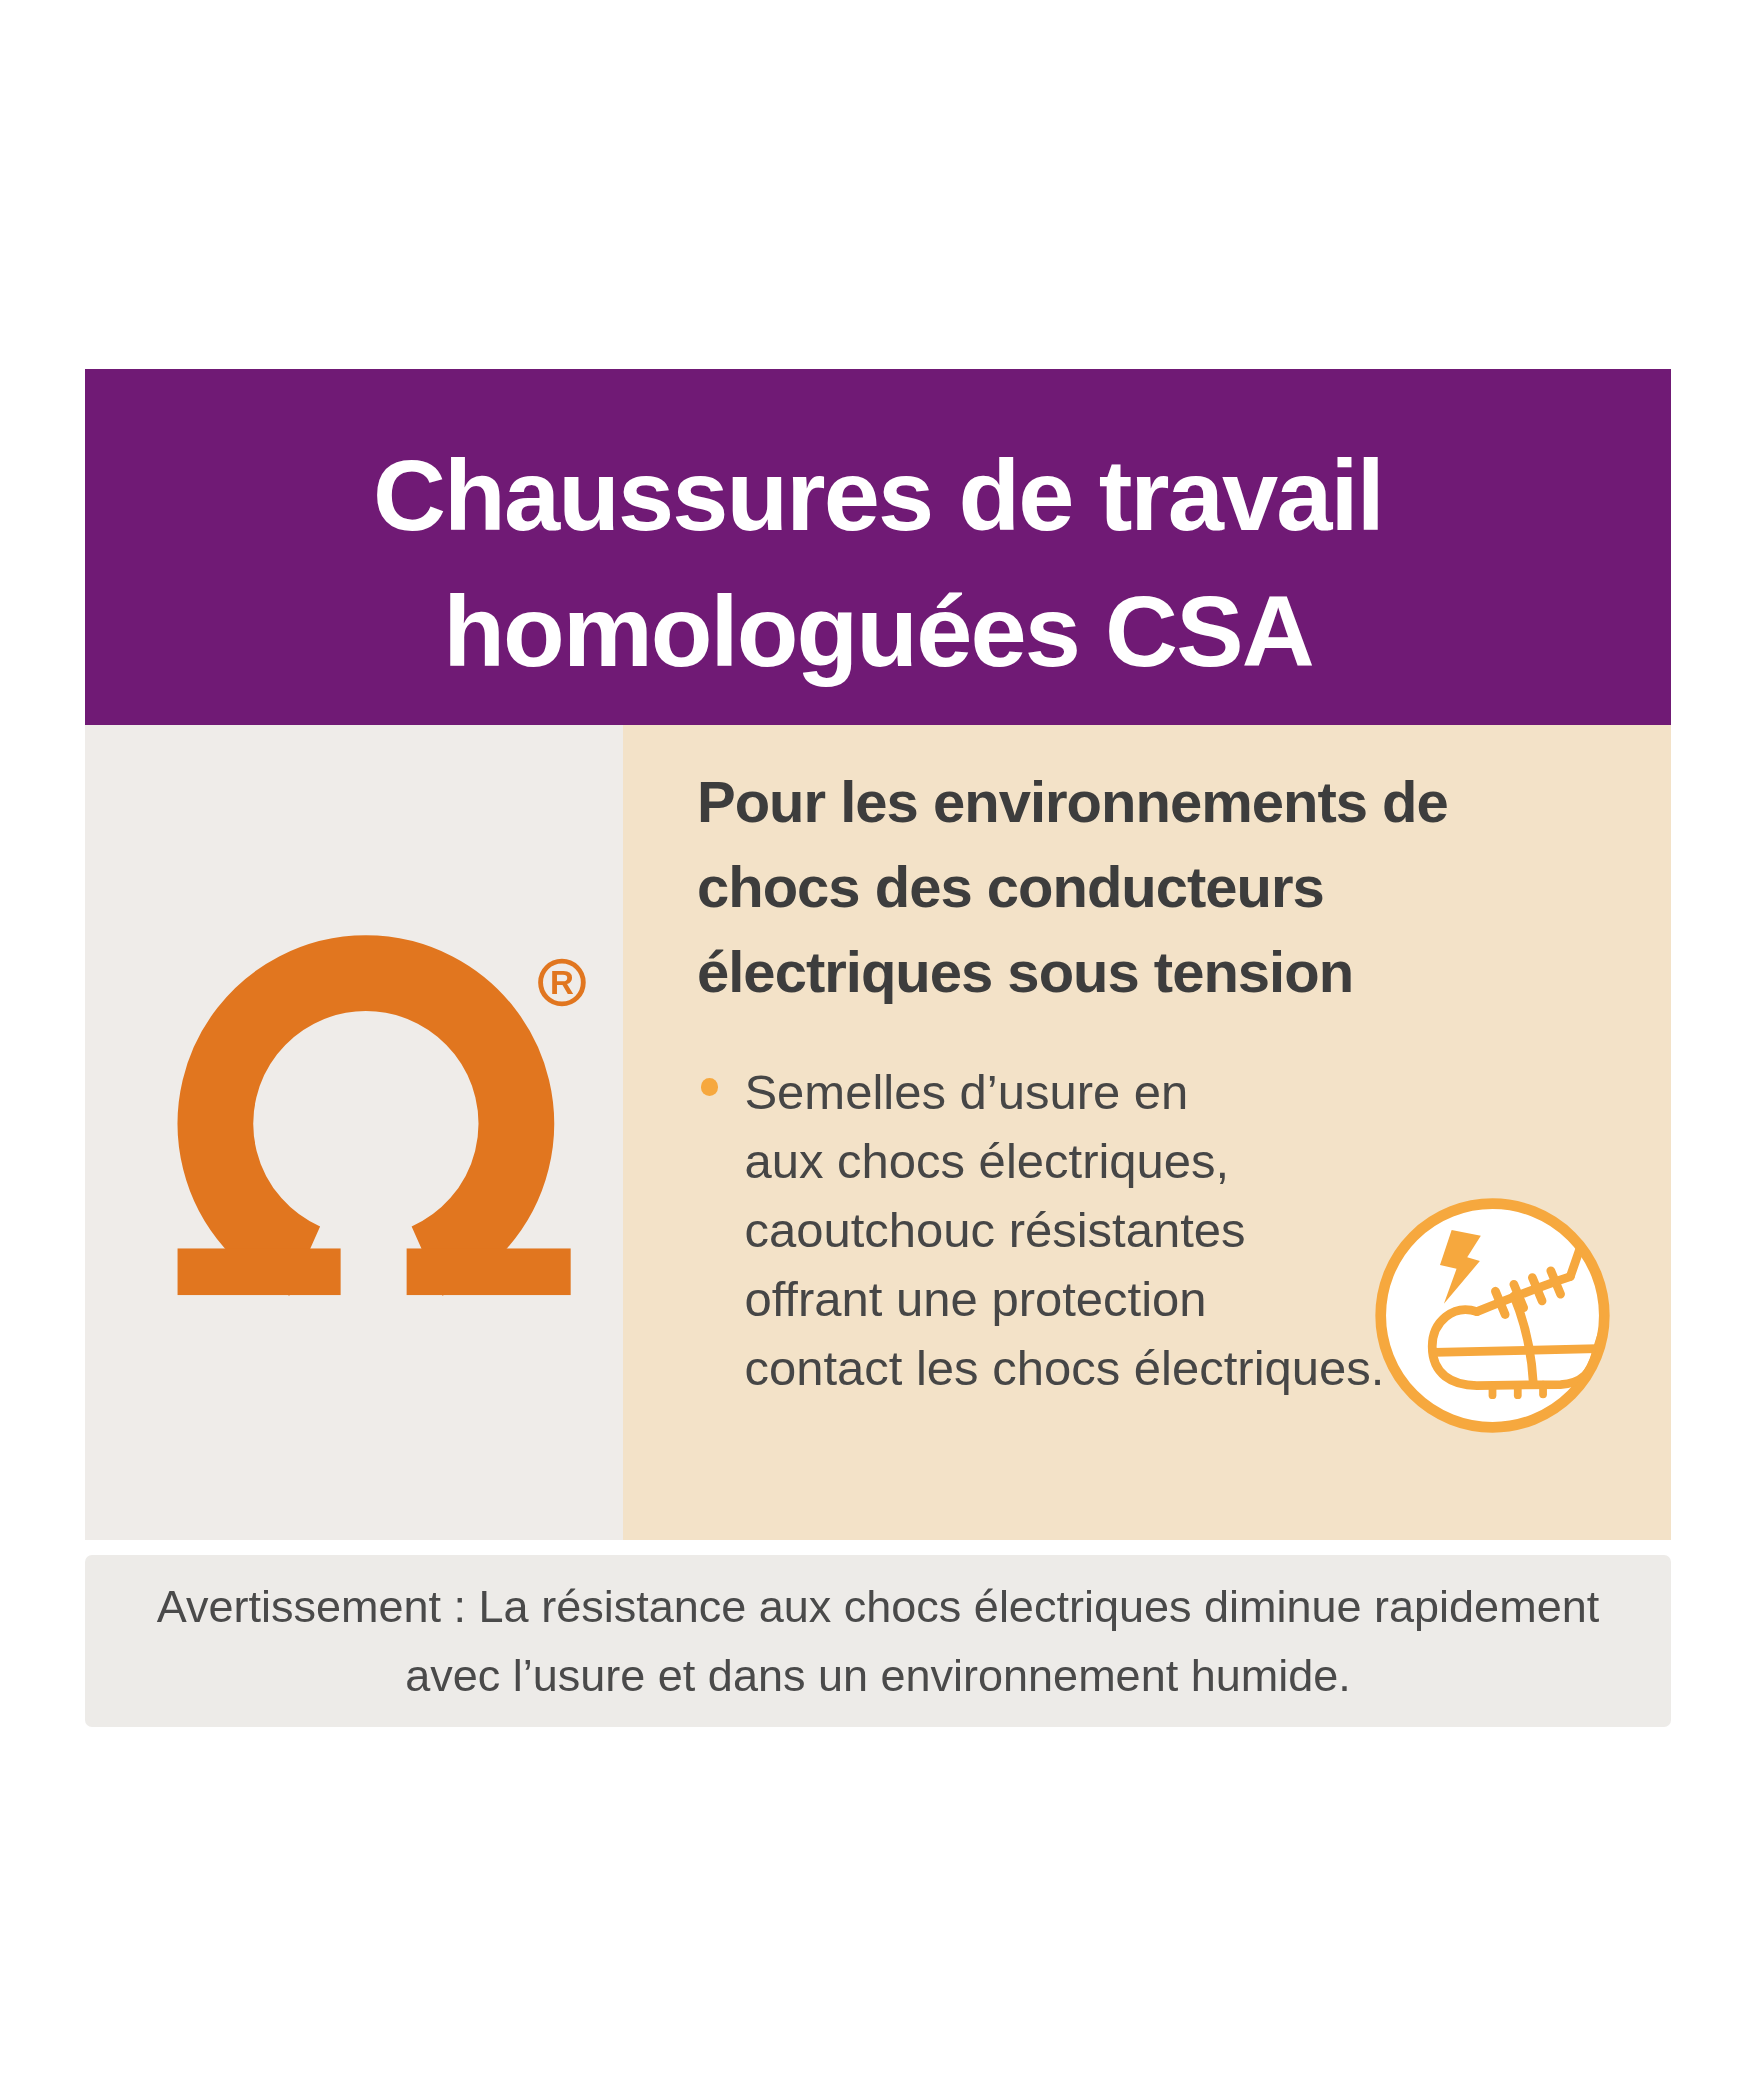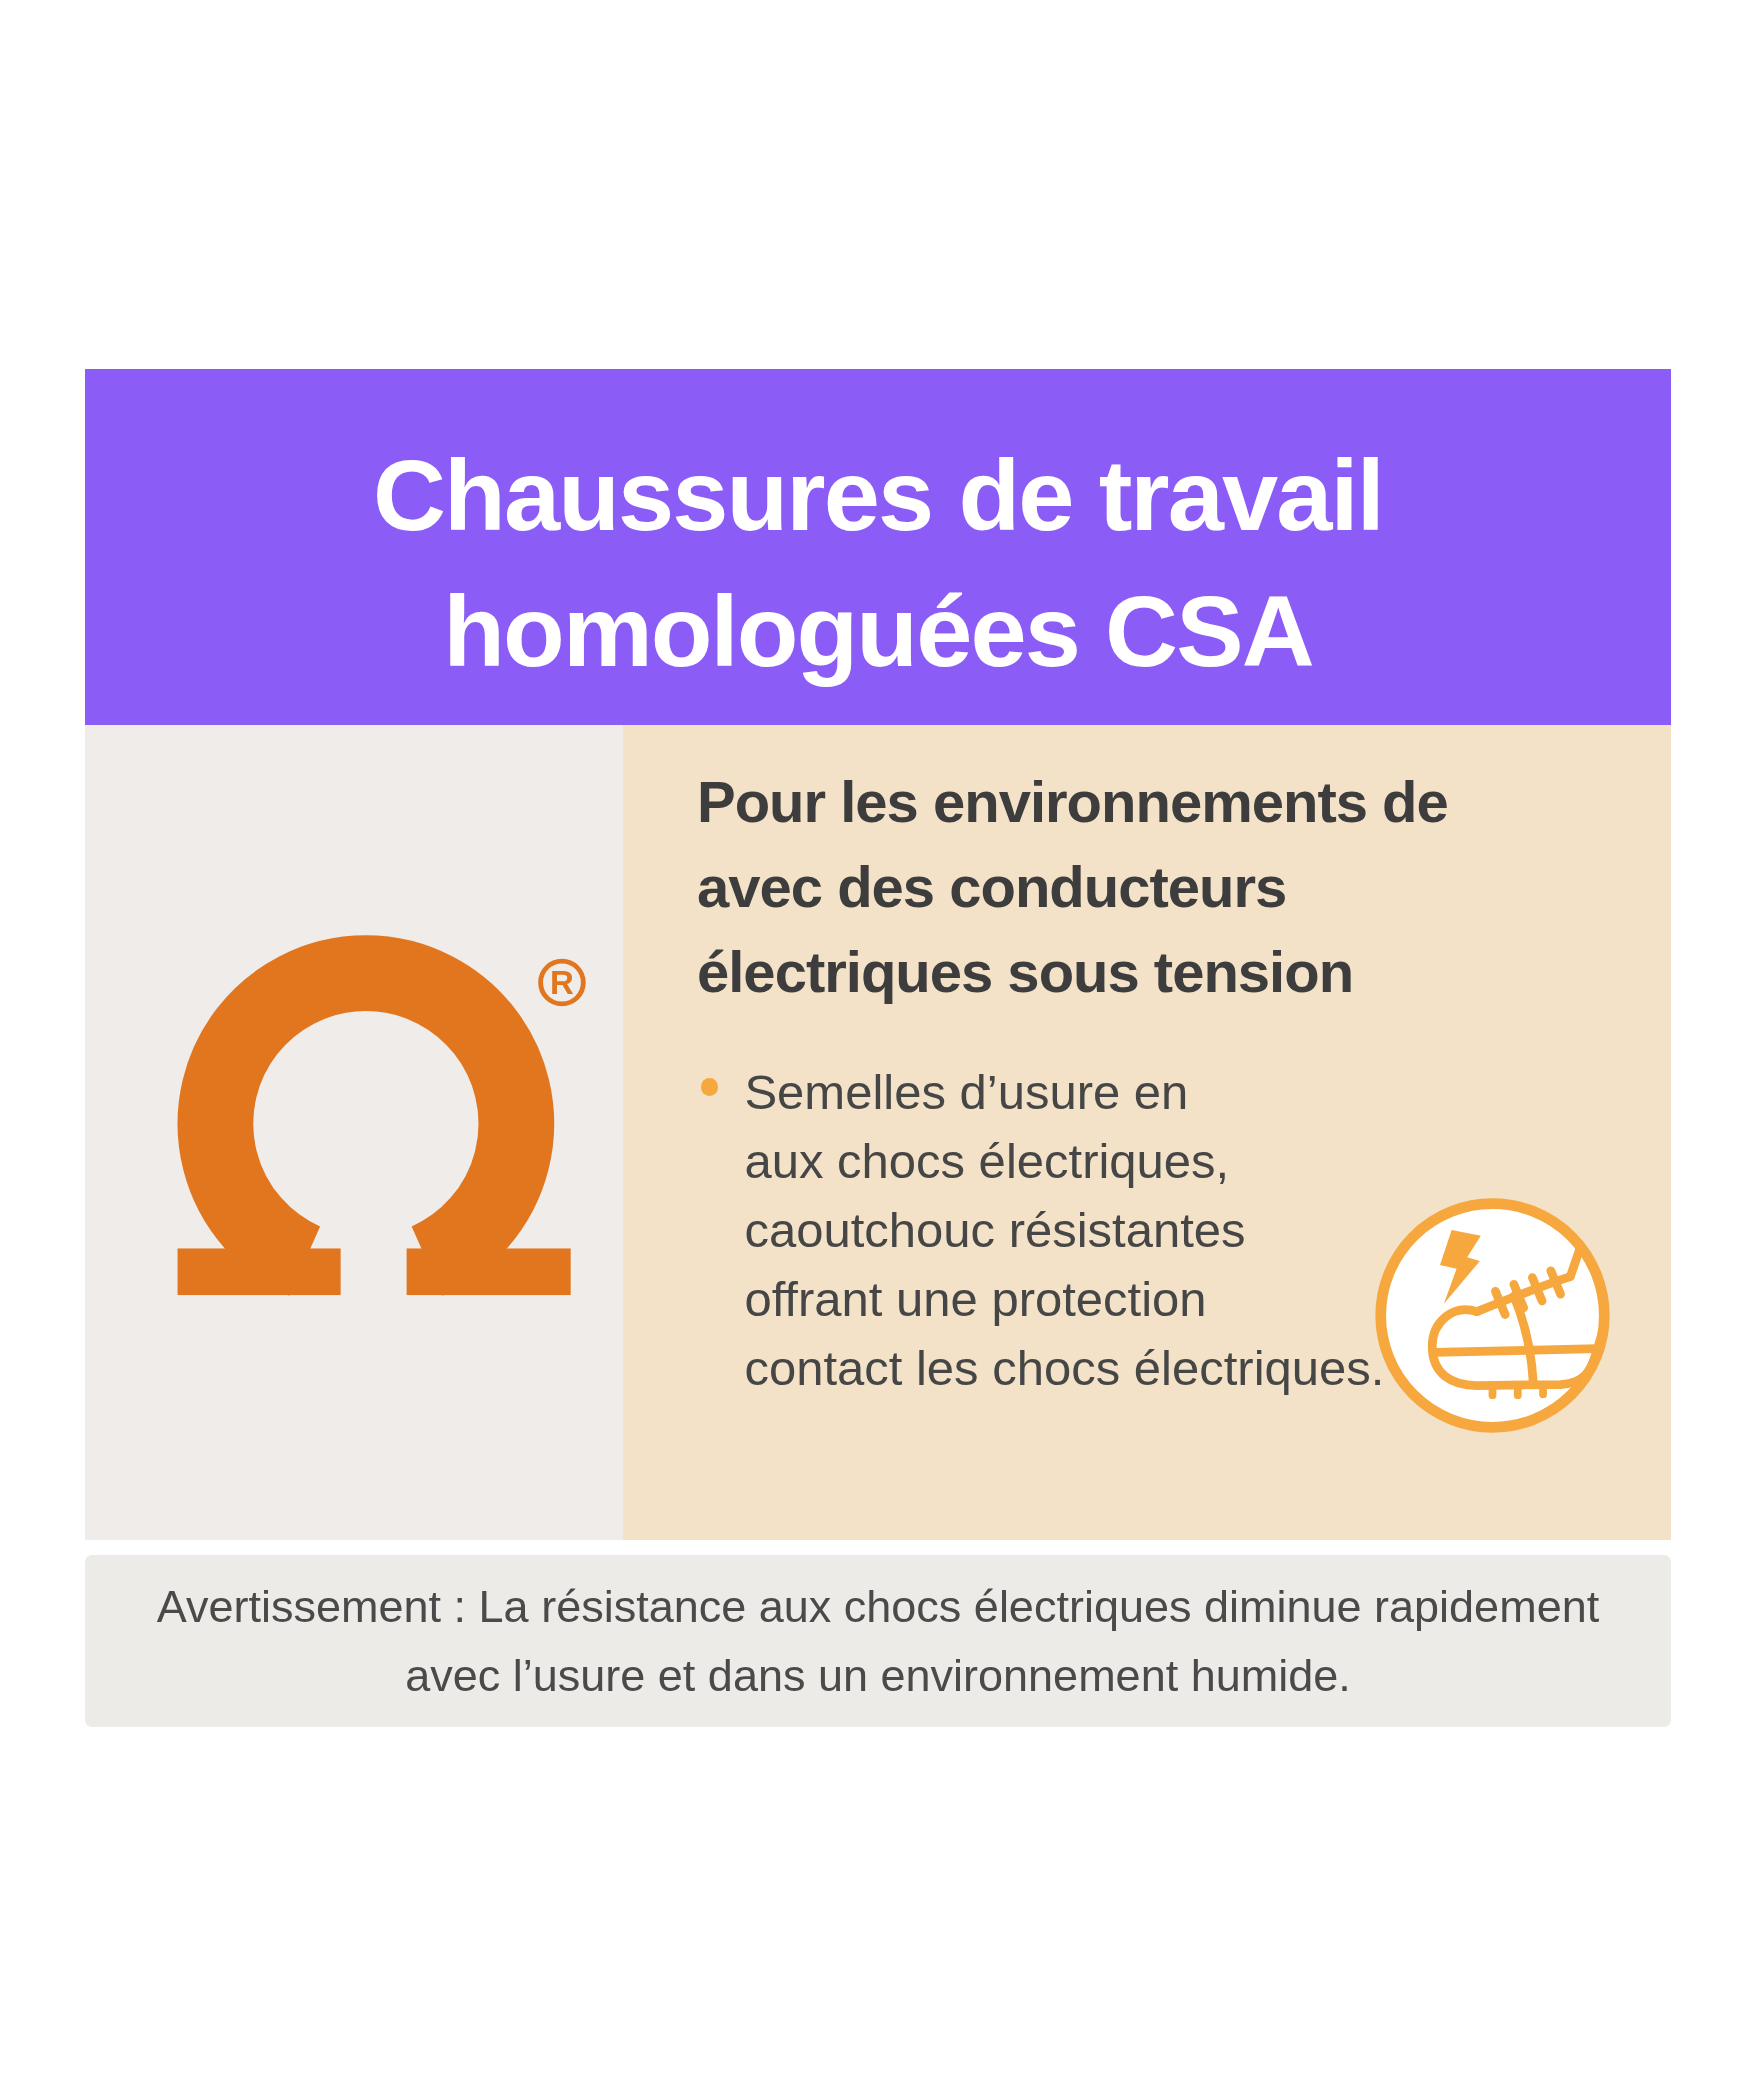--- a/index.html
+++ b/index.html
@@ -6,21 +6,21 @@
   body{
     width:1747px;height:2096px;position:relative;background:#FFFFFF;
     font-family:"Liberation Sans","DejaVu Sans",sans-serif;
     overflow:hidden;
   }
   .canvas{position:absolute;inset:0;}
 
   
   .banner{
     position:absolute;left:85px;top:369px;width:1586px;height:388px;
-    background:#8b5cf6;
+    background:#701a75;
     display:flex;flex-direction:column;align-items:center;justify-content:center;
   }
   .banner-line{
     font-size:101px;line-height:136px;font-weight:700;color:#FFFFFF;
     letter-spacing:-1.9px;white-space:nowrap;text-align:center;
   }
 
   
   .row{
     position:absolute;left:85px;top:725px;width:1586px;height:815px;
@@ -81,21 +81,21 @@
         <rect x="16" y="325" width="168" height="48" fill="#E1761F"></rect>
         <rect x="252" y="325" width="169" height="48" fill="#E1761F"></rect>
         <circle cx="412" cy="51" r="22" fill="none" stroke="#E1761F" stroke-width="5"></circle>
         <text x="412" y="63" text-anchor="middle" font-size="34" font-weight="bold" fill="#E1761F">R</text>
       </svg>
     </section>
 
     <section class="info-panel">
       <div>
           <div class="heading-line">Pour les environnements de</div>
-          <div class="heading-line">avec des conducteurs</div>
+          <div class="heading-line">chocs des conducteurs</div>
           <div class="heading-line">électriques sous tension</div>
         </div>
 
       <div class="bullet-row">
         <span class="bullet-dot"></span>
         <div>
             <div class="bullet-line">Semelles d’usure en</div>
             <div class="bullet-line">aux chocs électriques,</div>
             <div class="bullet-line">caoutchouc résistantes</div>
             <div class="bullet-line">offrant une protection</div>

